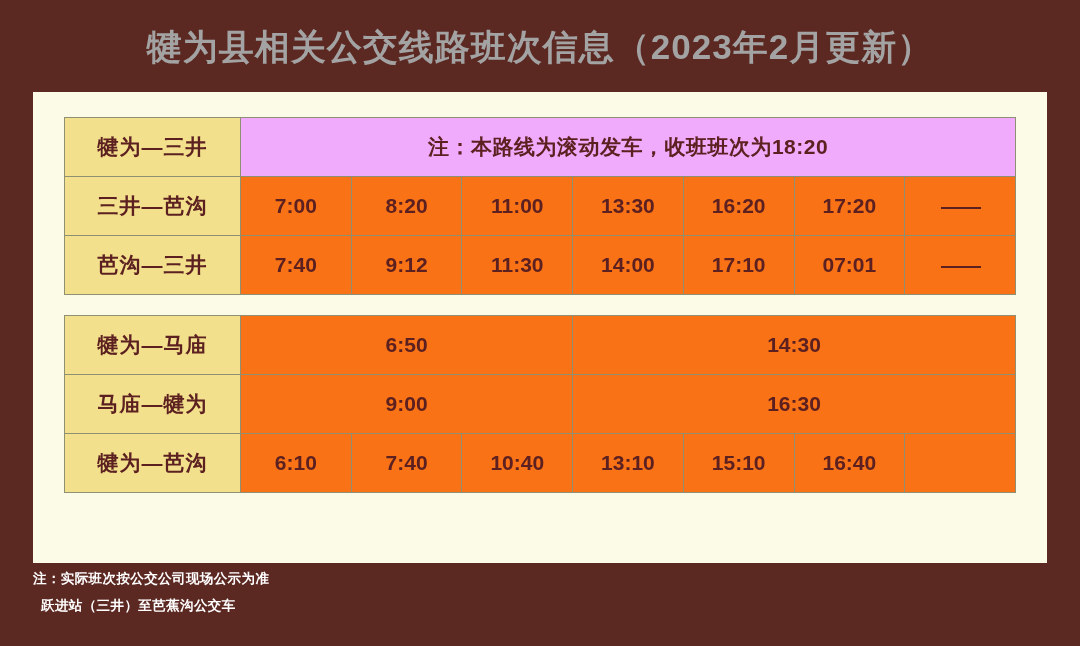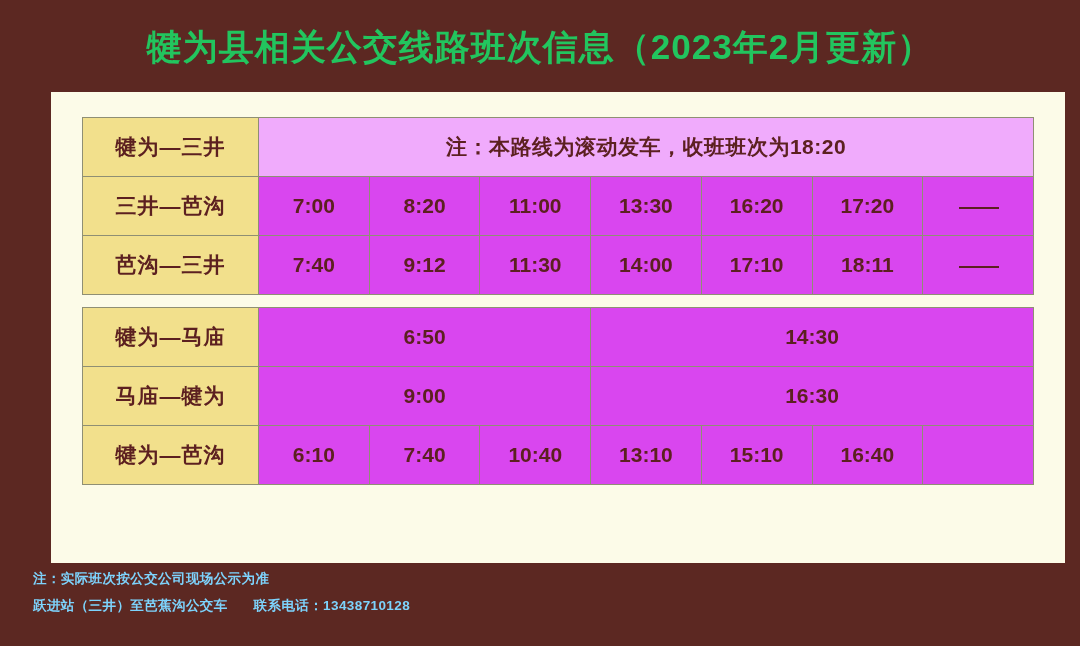--- a/index.html
+++ b/index.html
@@ -23,70 +23,70 @@
   }
 
   
   #title-bar {
     height: 92px;
     display: flex;
     align-items: center;
     justify-content: center;
   }
   #poster-title {
-    color: #22c55e;
+    color: #a3a3a3;
     font-size: 35px;
     font-weight: bold;
     letter-spacing: 1px;
     white-space: nowrap;
     text-align: center;
     line-height: 1;
   }
 
   
   #panel {
     position: absolute;
-    left: 51px;
+    left: 33px;
     top: 92px;
     width: 1014px;
     height: 471px;
     background: #fcfbe8;
     box-sizing: border-box;
     padding: 25px 31px;
   }
 
   
   .sched-table {
     width: 100%;
     border-collapse: collapse;
     table-layout: fixed;
   }
   #table-block-2 {
-    margin-top: 12px;
+    margin-top: 20px;
   }
   .sched-table td {
     border: 1px solid #8f8f74;
     height: 59px;
     box-sizing: border-box;
     text-align: center;
     vertical-align: middle;
     color: #5c2020;
     font-size: 21px;
     font-weight: bold;
     padding: 0;
   }
   .route-label {
     background: #f2e08c;
     width: 176px;
     font-size: 23px;
     letter-spacing: 1px;
     white-space: nowrap;
   }
   .time-cell {
-    background: #d946ef;
+    background: #f97316;
     font-size: 22px;
   }
   .note-cell {
     background: #f0abfc;
     text-align: left;
     padding-left: 24px;
     font-size: 22px;
     letter-spacing: 0.5px;
   }
   .dash-cell {
@@ -96,40 +96,41 @@
   .empty-cell {
     font-size: 22px;
   }
 
   
   #footer {
     position: absolute;
     left: 33px;
     top: 570px;
     width: 1014px;
-    color: #7dd3fc;
+    color: #ffffff;
     font-size: 13.5px;
     font-weight: bold;
     letter-spacing: 0.4px;
   }
   #footer-note {
     margin-bottom: 9px;
     white-space: nowrap;
   }
   #footer-contacts {
     display: flex;
     align-items: baseline;
     white-space: nowrap;
   }
   .contact-group {
     display: flex;
     align-items: baseline;
   }
   .contact-route {
     margin-right: 26px;
+    margin-left: 8px;
   }
   #contact-left {
     margin-right: 118px;
   }
   #contact-right {
     margin-right: 0;
   }
 </style>
 </head>
 <body>
@@ -158,21 +159,21 @@
           <td class="time-cell">17:20</td>
           <td class="time-cell dash-cell">——</td>
         </tr>
         <tr>
           <td class="route-label">芭沟—三井</td>
           <td class="time-cell">7:40</td>
           <td class="time-cell">9:12</td>
           <td class="time-cell">11:30</td>
           <td class="time-cell">14:00</td>
           <td class="time-cell">17:10</td>
-          <td class="time-cell">18:11</td>
+          <td class="time-cell">07:01</td>
           <td class="time-cell dash-cell">——</td>
         </tr>
       </tbody>
     </table>
 
     <table class="sched-table" id="table-block-2">
       <tbody>
         <tr>
           <td class="route-label">犍为—马庙</td>
           <td class="time-cell" colspan="3">6:50</td>
@@ -196,18 +197,17 @@
       </tbody>
     </table>
 
   </div>
 
   <div id="footer">
     <div id="footer-note">注：实际班次按公交公司现场公示为准</div>
     <div id="footer-contacts">
       <div class="contact-group" id="contact-left">
         <span class="contact-route">跃进站（三井）至芭蕉沟公交车</span>
-        <span class="contact-phone">联系电话：13438710128</span>
       </div>
     </div>
   </div>
 
 </div>
 
 </body></html>

